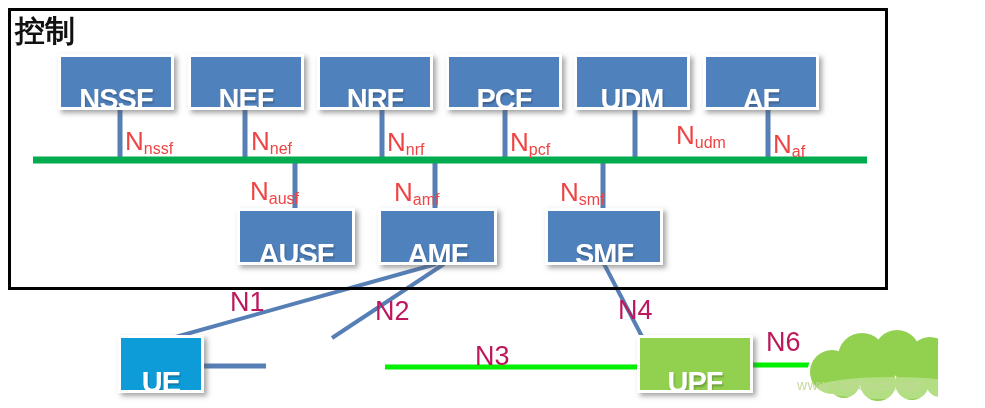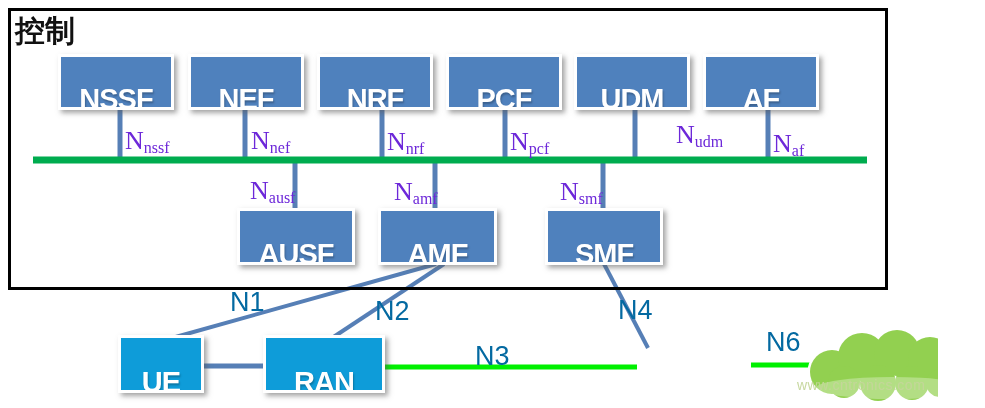--- a/index.html
+++ b/index.html
@@ -58,37 +58,36 @@
   .node.top-row    { background: var(--node-blue, #4F81BD); width: 116px; height: 56px; top: 54px; }
   .node.mid-row    { background: var(--node-blue, #4F81BD); height: 57px; top: 208px; }
   .node.bottom-row { height: 58px; top: 335px; text-align: center; }
   .node.bright     { background: var(--node-bright-blue, #0E9CD9); }
   .node.green      { background: var(--node-green, #92D050); }
 
   
   .iface {
     position: absolute;
     font-size: 26px;
-    color: #6d28d9;
-    line-height: 1;
-    white-space: nowrap;
-    font-family: Liberation Serif, serif;
+    color: #ef4444;
+    line-height: 1;
+    white-space: nowrap;
   }
   .iface sub {
     font-size: 16px;
     line-height: 1;
     vertical-align: -4px;
     letter-spacing: 0px;
   }
 
   
   .linklbl {
     position: absolute;
     font-size: 27px;
-    color: #0369a1;
+    color: #be185d;
     line-height: 1;
     white-space: nowrap;
   }
 
   
   #cloud-svg { position: absolute; left: 800px; top: 330px; width: 182px; height: 74px; }
 
   
   #watermark {
     position: absolute;
@@ -159,22 +158,22 @@
   <div class="node mid-row" style="left:378px;width:119px">
       <span class="lbl">AMF</span>
     </div>
   <div class="node mid-row" style="left:545px;width:118px">
       <span class="lbl">SMF</span>
     </div>
 
   <div class="node bottom-row bright" style="left:118px;width:86px">
       <span class="lbl">UE</span>
     </div>
-  <div class="node bottom-row bright" style="left:263px;width:122px">
-      <span class="lbl">RAN</span>
+  <div class="node bottom-row green" style="left:637px;width:116px">
+      <span class="lbl">UPF</span>
     </div>
 
   <div class="iface" style="left:125px;top:128px"><span>N</span><sub>nssf</sub></div>
   <div class="iface" style="left:251px;top:128px"><span>N</span><sub>nef</sub></div>
   <div class="iface" style="left:387px;top:129px"><span>N</span><sub>nrf</sub></div>
   <div class="iface" style="left:510px;top:129px"><span>N</span><sub>pcf</sub></div>
   <div class="iface" style="left:676px;top:122px"><span>N</span><sub>udm</sub></div>
   <div class="iface" style="left:773px;top:131px"><span>N</span><sub>af</sub></div>
 
   <div class="iface" style="left:250px;top:178px"><span>N</span><sub>ausf</sub></div>

